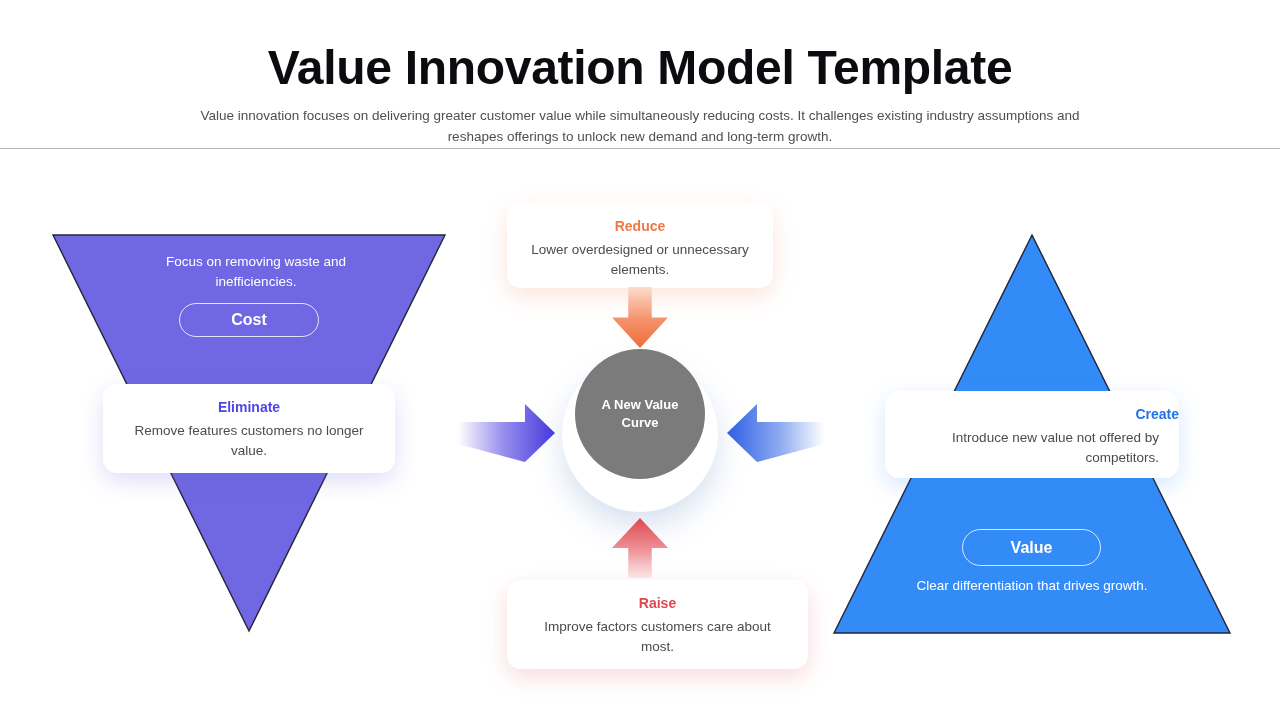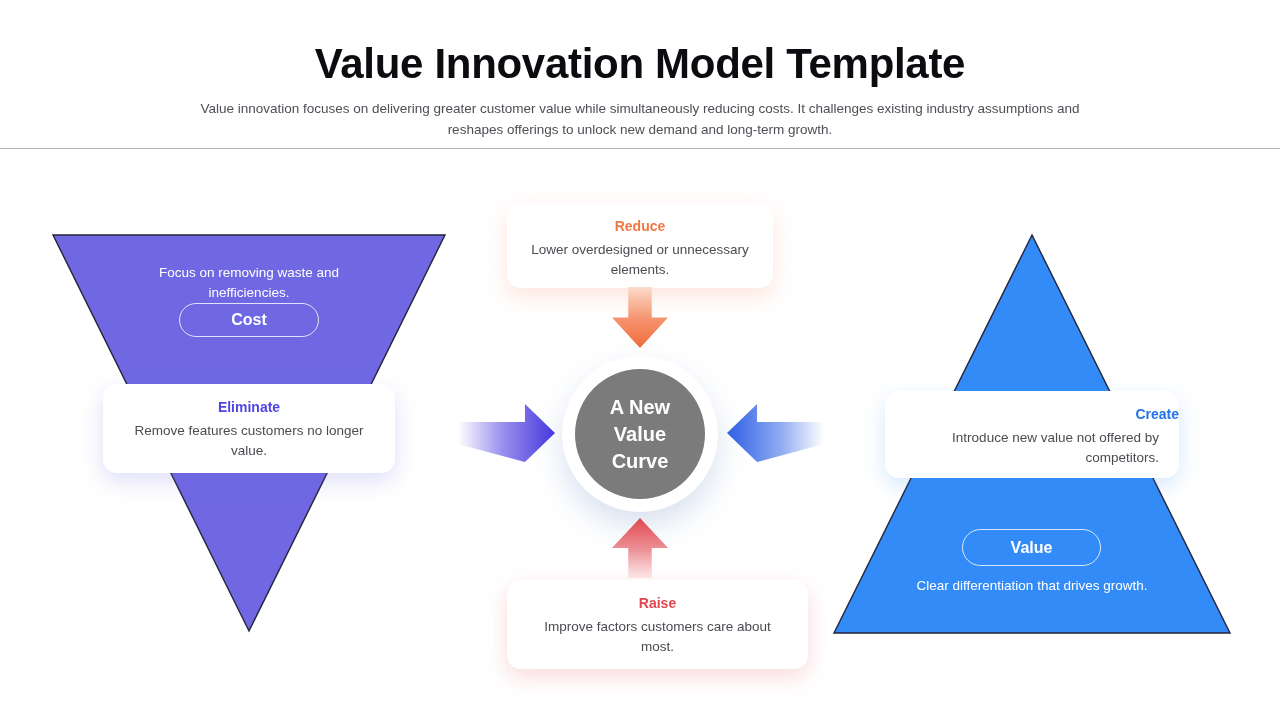--- a/index.html
+++ b/index.html
@@ -1,33 +1,33 @@
 <!DOCTYPE html>
 <html style="--purple: #6F68E2; --blue: #338BF7; --indigo_heading: #4F46E5; --blue_heading: #2272E8; --orange_heading: #EE7946; --red_heading: #E0474F; --gray_circle: #7B7B7B;"><head>
 <meta charset="utf-8">
 <style>
   html,body{margin:0;padding:0;background:#fff;}
   .stage{position:relative;width:1280px;height:720px;background:#fff;overflow:hidden;
          font-family:"Liberation Sans","DejaVu Sans",sans-serif;}
 
   
   .header{position:absolute;top:40px;left:0;width:100%;text-align:center;}
-  .title{margin:0;font-size:42px;font-weight:700;color:#0c0c10;letter-spacing:-.3px;}
+  .title{margin:0;font-size:48px;font-weight:700;color:#0c0c10;letter-spacing:-.3px;}
   .subtitle{margin:11px auto 0;max-width:930px;font-size:13.5px;line-height:1.55;color:#4e4e55;}
   .divider{position:absolute;top:148px;left:0;width:100%;height:1px;background:#b2b5b9;}
 
   
   .shape-svg{position:absolute;display:block;}
   .tri-left{left:51px;top:234px;width:396px;height:399px;}
   .tri-right{left:832px;top:234px;width:400px;height:401px;}
   .tri-left polygon{fill:var(--purple,#6F68E2);stroke:#23233a;stroke-width:1.4;}
   .tri-right polygon{fill:var(--blue,#338BF7);stroke:#23233a;stroke-width:1.4;}
 
   .tri-label{position:absolute;color:#fff;font-size:13.5px;line-height:1.5;text-align:center;}
-  .cost-label{left:129px;top:252px;width:240px;margin-top:11px;}
+  .cost-label{left:136px;top:252px;width:240px;}
   .value-label{left:902px;top:576px;width:260px;}
 
   .pill{position:absolute;border:1.5px solid rgba(255,255,255,.8);border-radius:999px;
         display:flex;align-items:center;justify-content:center;
         color:#fff;font-weight:700;font-size:16px;box-sizing:border-box;}
   .cost-pill{left:179px;top:303px;width:140px;height:34px;}
   .value-pill{left:962px;top:529px;width:139px;height:37px;}
 
   
   .card{position:absolute;background:#fff;border-radius:14px;text-align:center;
@@ -54,23 +54,23 @@
   .arrow-into-left{left:458px;top:404px;width:97px;height:58px;
       background:linear-gradient(90deg,rgba(140,131,236,0) 0%,#9b92ee 45%,#4537dc 100%);
       clip-path:polygon(0 31%,69% 31%,69% 0,100% 50%,69% 100%,0 69%);}
   .arrow-into-right{left:727px;top:404px;width:97px;height:58px;
       background:linear-gradient(270deg,rgba(134,163,240,0) 0%,#8fabf1 45%,#2e5fe4 100%);
       clip-path:polygon(100% 31%,31% 31%,31% 0,0 50%,31% 100%,100% 69%);}
 
   
   .halo{position:absolute;left:562px;top:356px;width:156px;height:156px;border-radius:50%;
         background:#fff;box-shadow:0 14px 30px rgba(125,155,205,.30);}
-  .hub{position:absolute;left:575px;top:369px;width:130px;height:130px;border-radius:50%;
+  .hub{position:absolute;left:575px;top:349px;width:130px;height:130px;border-radius:50%;
        background:var(--gray_circle,#7B7B7B);display:flex;align-items:center;justify-content:center;
-       text-align:center;color:#fff;font-weight:700;font-size:20px;line-height:1.35;}
+       text-align:center;color:#fff;font-weight:700;font-size:13px;line-height:1.35;}
   .hub span{display:block;width:110px;}
 </style>
 </head>
 <body>
 
 <div class="stage">
 
   <div class="header">
     <h1 class="title">Value Innovation Model Template</h1>
     <p class="subtitle">Value innovation focuses on delivering greater customer value while simultaneously reducing costs. It challenges existing industry assumptions and reshapes offerings to unlock new demand and long-term growth.</p>

